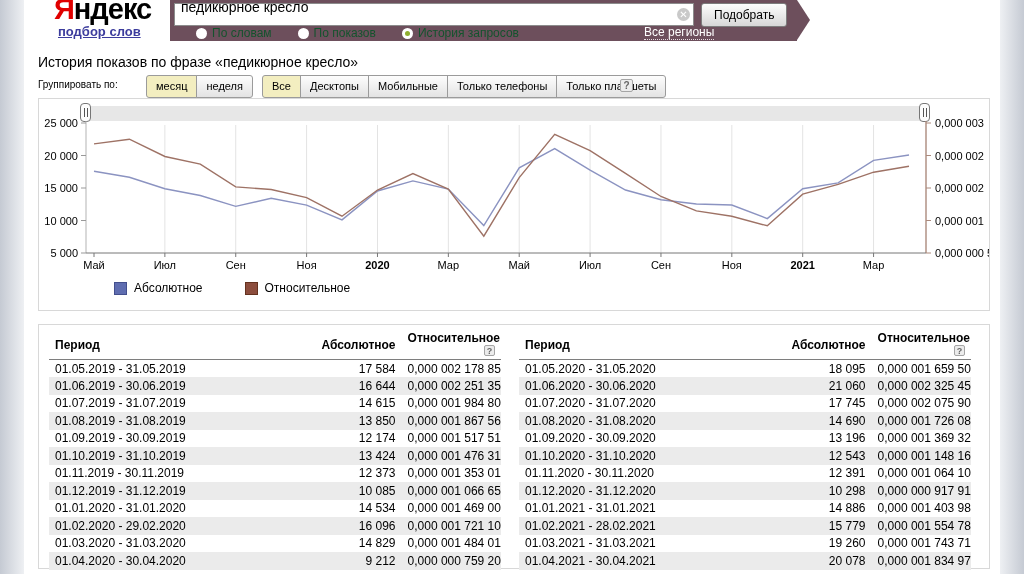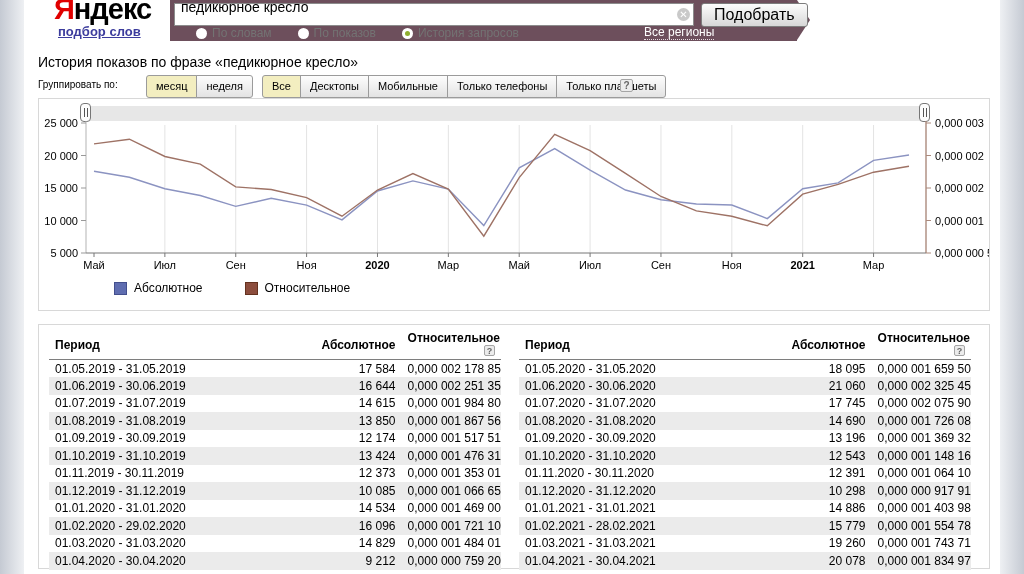--- a/index.html
+++ b/index.html
@@ -13,23 +13,23 @@
   
   #logo { position:absolute; left:54px; top:-7px; font-size:29px; font-weight:bold; letter-spacing:-1px; color:#000; text-decoration:none; }
   #logo .ya { color:#e00000; }
   #service-link { position:absolute; left:58px; top:24px; font-size:13px; font-weight:bold; color:#3c3c9d; text-decoration:underline; cursor:pointer; }
 
   #searchbar { position:absolute; left:170px; top:0; width:627px; height:41px; background:#6d4f5c; }
   #arrow-tip { position:absolute; left:797px; top:0; width:0; height:0;
                border-top:20.5px solid transparent; border-bottom:20.5px solid transparent; border-left:13px solid #6d4f5c; }
   #query-input { position:absolute; left:174px; top:3px; width:520px; height:23px; border:1px solid #8c8c8c; font-size:14px; padding:0 24px 16px 6px; font-family:inherit; }
   #clear-icon { position:absolute; left:677px; top:8px; width:13px; height:13px; border-radius:50%; background:#c9c9c9; color:#fff; font-size:10px; line-height:13px; text-align:center; cursor:pointer; }
-  #submit-btn { position:absolute; left:701px; top:3px; height:24px; padding:0 12px; font-size:16px; border:1px solid #7d7d7d; border-radius:3px; background:linear-gradient(#fdfdfd,#d7d7d7); font-family:inherit; cursor:pointer; }
+  #submit-btn { position:absolute; left:701px; top:3px; height:24px; padding:0 12px; font-size:12px; border:1px solid #7d7d7d; border-radius:3px; background:linear-gradient(#fdfdfd,#d7d7d7); font-family:inherit; cursor:pointer; }
   #modes { position:absolute; left:196px; top:26px; display:flex; gap:26px; align-items:center; height:14px; }
-  .mode { display:flex; align-items:center; gap:5px; color:#737373; font-size:12px; cursor:pointer; }
+  .mode { display:flex; align-items:center; gap:5px; color:#14532d; font-size:12px; cursor:pointer; }
   .radio { width:11px; height:11px; border-radius:50%; background:#fff; position:relative; flex:0 0 auto; }
   .radio.on::after { content:""; position:absolute; left:3px; top:3px; width:5px; height:5px; border-radius:50%; background:#8fae2f; }
   #regions-link { position:absolute; left:644px; top:25px; color:#fff; font-size:12px; border-bottom:1px dotted #e8dce2; cursor:pointer; }
 
   
   #page-title { position:absolute; left:38px; top:54px; font-size:14px; color:#000; }
   #controls { position:absolute; left:38px; top:74px; height:26px; width:950px; }
   #groupby-label { position:absolute; left:0; top:5px; font-size:10px; }
   .btn-group { position:absolute; top:1px; display:flex; }
   #group-period { left:108px; }

